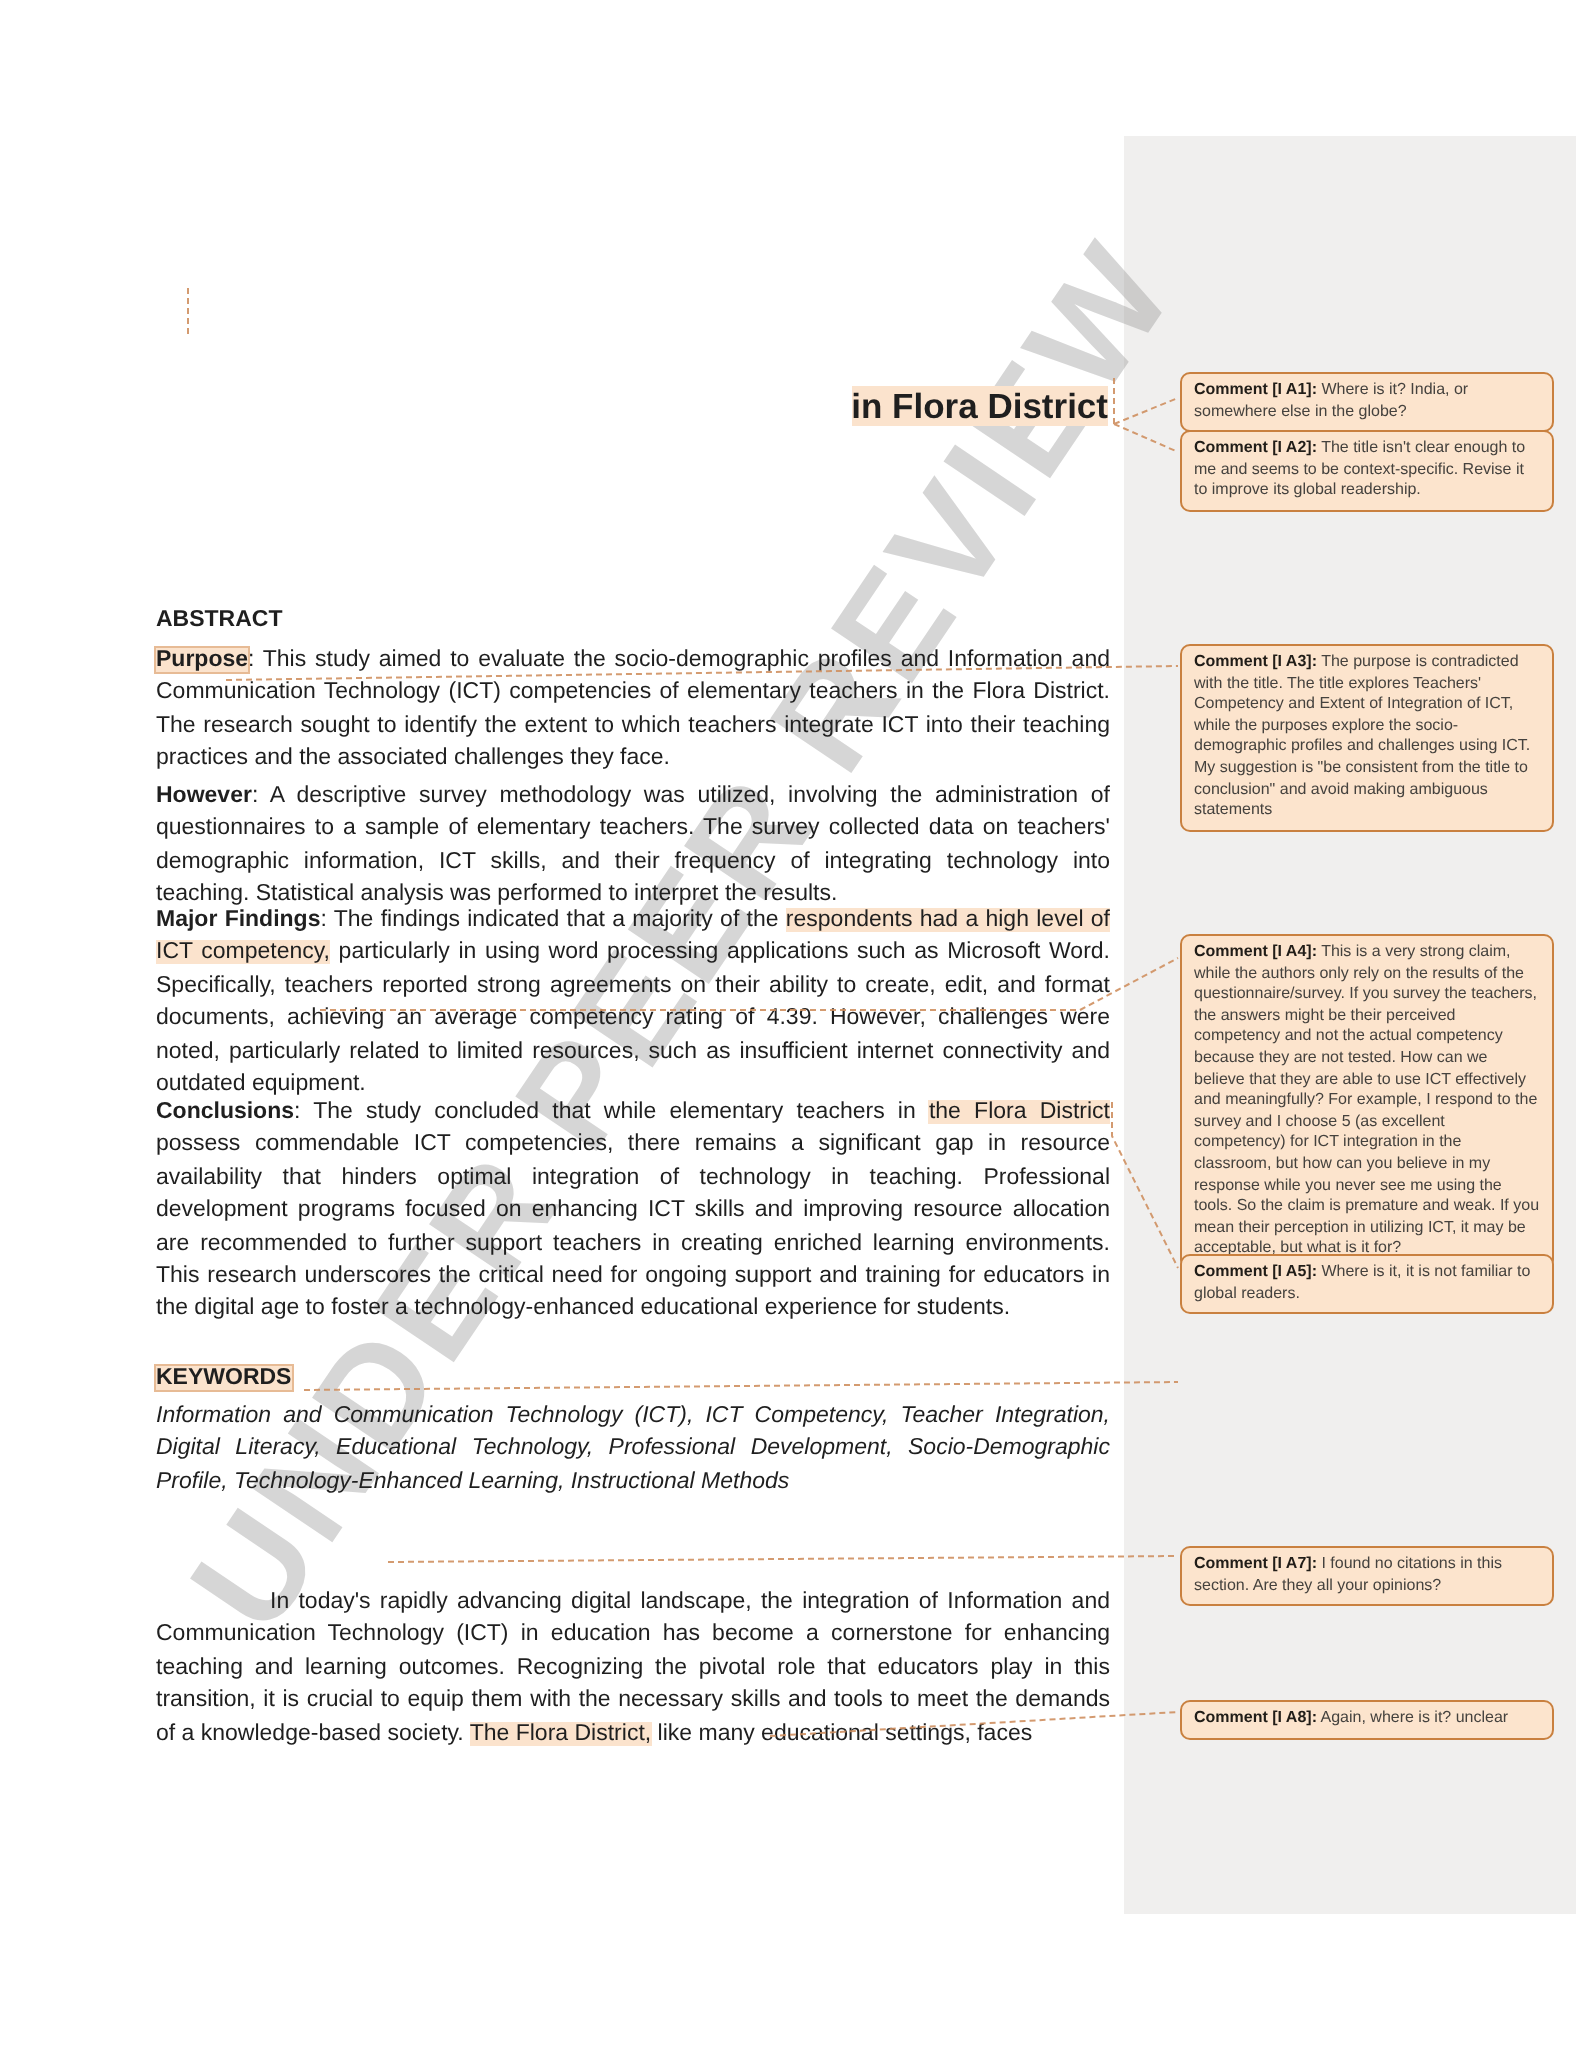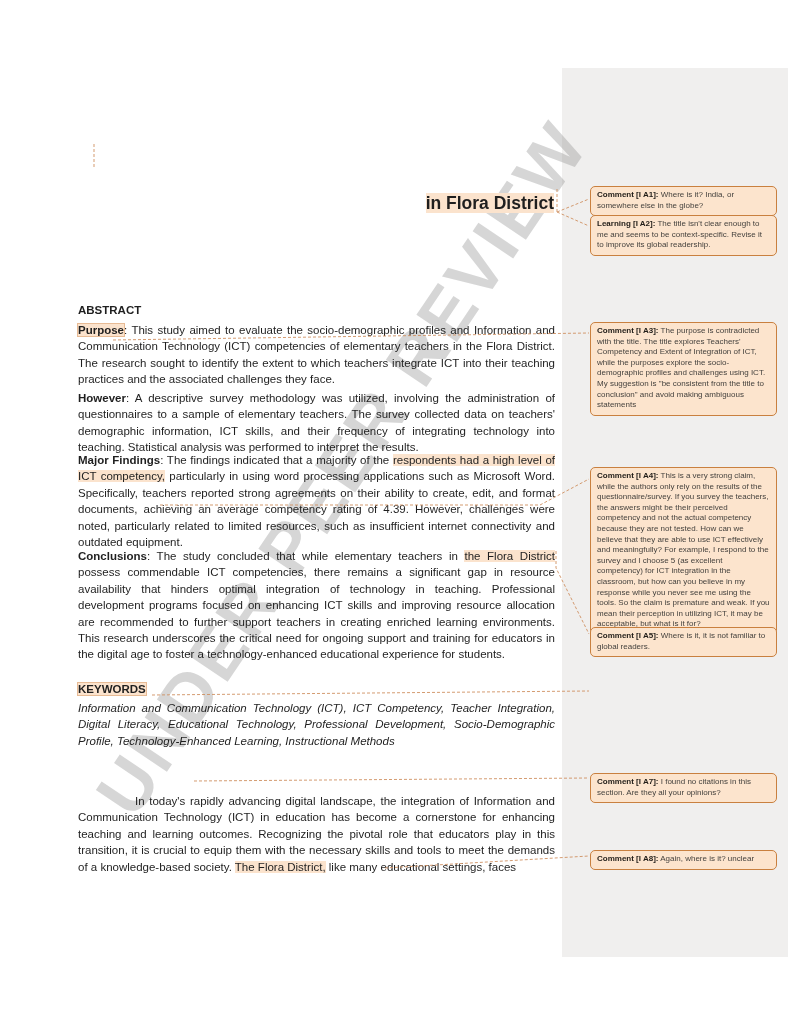--- a/index.html
+++ b/index.html
@@ -104,21 +104,21 @@
       <path d="M385,868 L589,856"></path>
     </g>
   </svg>
 
   <div class="comment" style="top:186px">
     <span class="clabel">Comment [I A1]:</span>
     <span>Where is it? India, or somewhere else in the globe?</span>
   </div>
 
   <div class="comment" style="top:215px">
-    <span class="clabel">Learning [I A2]:</span>
+    <span class="clabel">Comment [I A2]:</span>
     <span>The title isn't clear enough to me and seems to be context-specific. Revise it to improve its global readership.</span>
   </div>
 
   <div class="comment" style="top:322px">
     <span class="clabel">Comment [I A3]:</span>
     <span>The purpose is contradicted with the title. The title explores Teachers' Competency and Extent of Integration of ICT, while the purposes explore the socio-demographic profiles and challenges using ICT. My suggestion is "be consistent from the title to conclusion" and avoid making ambiguous statements</span>
   </div>
 
   <div class="comment" style="top:467px">
     <span class="clabel">Comment [I A4]:</span>

